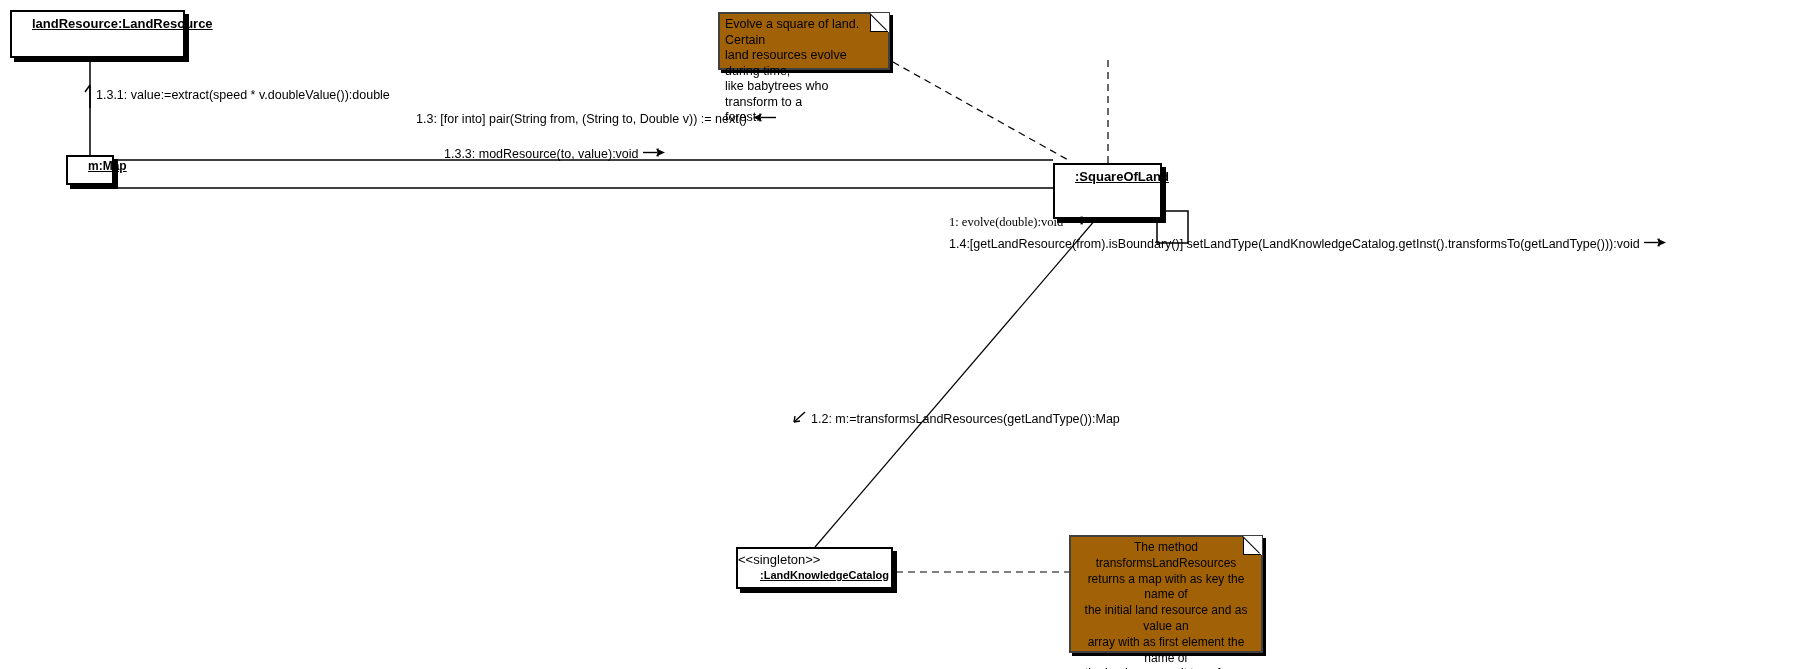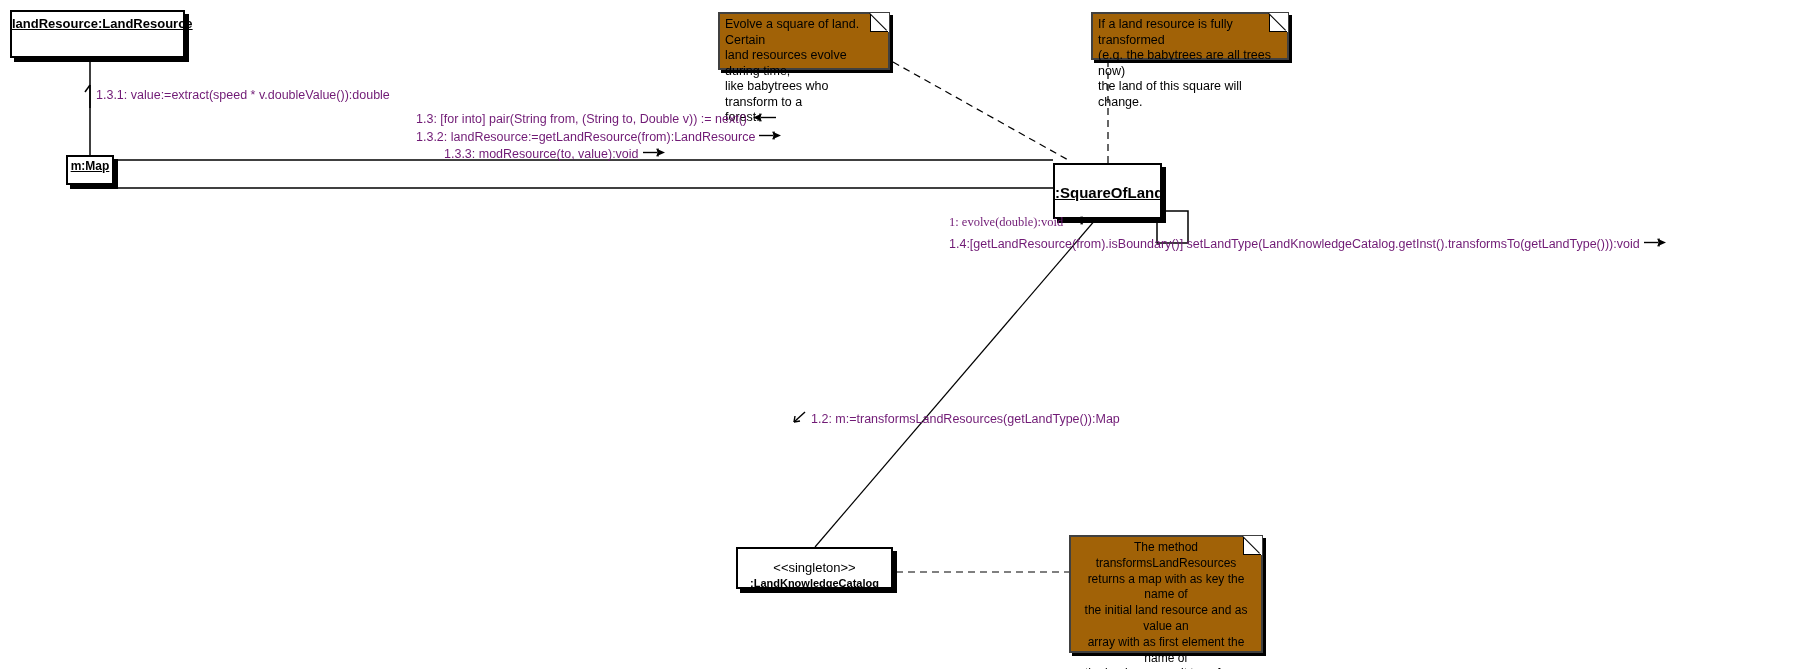--- a/index.html
+++ b/index.html
@@ -36,29 +36,29 @@
     box-sizing: border-box;
   }
   .obj-title {
     text-align: center;
     font-weight: bold;
     font-size: 13px;
     text-decoration: underline;
     line-height: 15px;
     white-space: nowrap;
     padding-top: 4px;
+    padding-left: 20px;
   }
   .obj-stereotype {
-    text-align: center;
     font-weight: normal;
     font-size: 13px;
     text-decoration: none;
     line-height: 15px;
     white-space: nowrap;
-    padding-top: 11px;
+    padding-top: 3px;
   }
   
   .note {
     position: absolute;
     background: #a16207;
     box-sizing: border-box;
     border: 2px solid #404040;
     box-shadow: 3px 3px 0 0 #000000;
   }
   .note-body {
@@ -96,21 +96,21 @@
     width: 19px;
     height: 19px;
     background: #ffffff;
   }
   
   .msg {
     position: absolute;
     font-size: 12.5px;
     line-height: 15px;
     white-space: nowrap;
-    color: #701a75;
+    color: #000000;
   }
   .msg-row {
     display: flex;
     align-items: center;
     gap: 4px;
   }
   .msg-arrow {
     display: inline-block;
     flex: 0 0 auto;
   }
@@ -147,44 +147,37 @@
 
   <div class="obj-box" style="left:10px; top:10px; width:175px; height:48px;">
     <div class="obj-title">landResource:LandResource</div>
   </div>
 
   <div class="obj-box" style="left:66px; top:155px; width:48px; height:30px;">
     <div class="obj-title" style="font-size:12px; padding-top:2px;">m:Map</div>
   </div>
 
   <div class="obj-box" style="left:1053px; top:163px; width:109px; height:56px;">
-    <div class="obj-title" style="font-size:15px;margin-top:16px;">:SquareOfLand</div>
+    <div class="obj-title" style="font-size:13px;">:SquareOfLand</div>
   </div>
 
   <div class="obj-box" style="left:736px; top:547px; width:157px; height:42px;">
     <div class="obj-stereotype">&lt;&lt;singleton&gt;&gt;</div>
     <div class="obj-title" style="font-size:11px; padding-top:1px;">:LandKnowledgeCatalog</div>
   </div>
 
   <div class="note" style="left:718px; top:12px; width:172px; height:58px;">
     <div class="note-fold-mask"></div>
     <div class="note-fold"></div>
     <div class="note-body">Evolve a square of land. Certain
 land resources evolve during time,
 like babytrees who transform to a
 forest.</div>
   </div>
 
-  <div class="note" style="left:1091px; top:12px; width:198px; height:48px;">
-    <div class="note-fold-mask"></div>
-    <div class="note-fold"></div>
-    <div class="note-body">If a land resource is fully transformed
-(e.g. the babytrees are all trees now)
-the land of this square will change.</div>
-  </div>
 
   <div class="note" style="left:1069px; top:535px; width:194px; height:118px;text-align:center;">
     <div class="note-fold-mask"></div>
     <div class="note-fold"></div>
     <div class="note-body" style="font-size:12px; line-height:15.8px;">The method transformsLandResources
 returns a map with as key the name of
 the initial land resource and as value an
 array with as first element the name of
 the land resource it transforms into and
 as second element a Double transfor-
@@ -203,32 +196,20 @@
       <span class="msg-arrow">
         <svg width="26" height="11" viewBox="0 0 26 11">
           <line x1="25" y1="5.5" x2="10" y2="5.5" stroke="#000" stroke-width="1.4"></line>
           <path d="M 2 5.5 L 11 1.5 L 9 5.5 L 11 9.5 Z" fill="#000"></path>
           <line x1="9" y1="1.5" x2="9" y2="9.5" stroke="#000" stroke-width="1.4"></line>
         </svg>
       </span>
     </div>
   </div>
 
-  <div class="msg" style="left:416px; top:130px;">
-    <div class="msg-row">
-      <span>1.3.2: landResource:=getLandResource(from):LandResource</span>
-      <span class="msg-arrow">
-        <svg width="26" height="11" viewBox="0 0 26 11">
-          <line x1="0" y1="5.5" x2="14" y2="5.5" stroke="#000" stroke-width="1.4"></line>
-          <path d="M 22 5.5 L 13 1.5 L 15 5.5 L 13 9.5 Z" fill="#000"></path>
-          <line x1="15" y1="1.5" x2="15" y2="9.5" stroke="#000" stroke-width="1.4"></line>
-        </svg>
-      </span>
-    </div>
-  </div>
 
   <div class="msg" style="left:416px; top:147px;margin-left:28px;">
     <div class="msg-row">
       <span>1.3.3: modResource(to, value):void</span>
       <span class="msg-arrow">
         <svg width="26" height="11" viewBox="0 0 26 11">
           <line x1="0" y1="5.5" x2="14" y2="5.5" stroke="#000" stroke-width="1.4"></line>
           <path d="M 22 5.5 L 13 1.5 L 15 5.5 L 13 9.5 Z" fill="#000"></path>
           <line x1="15" y1="1.5" x2="15" y2="9.5" stroke="#000" stroke-width="1.4"></line>
         </svg>

